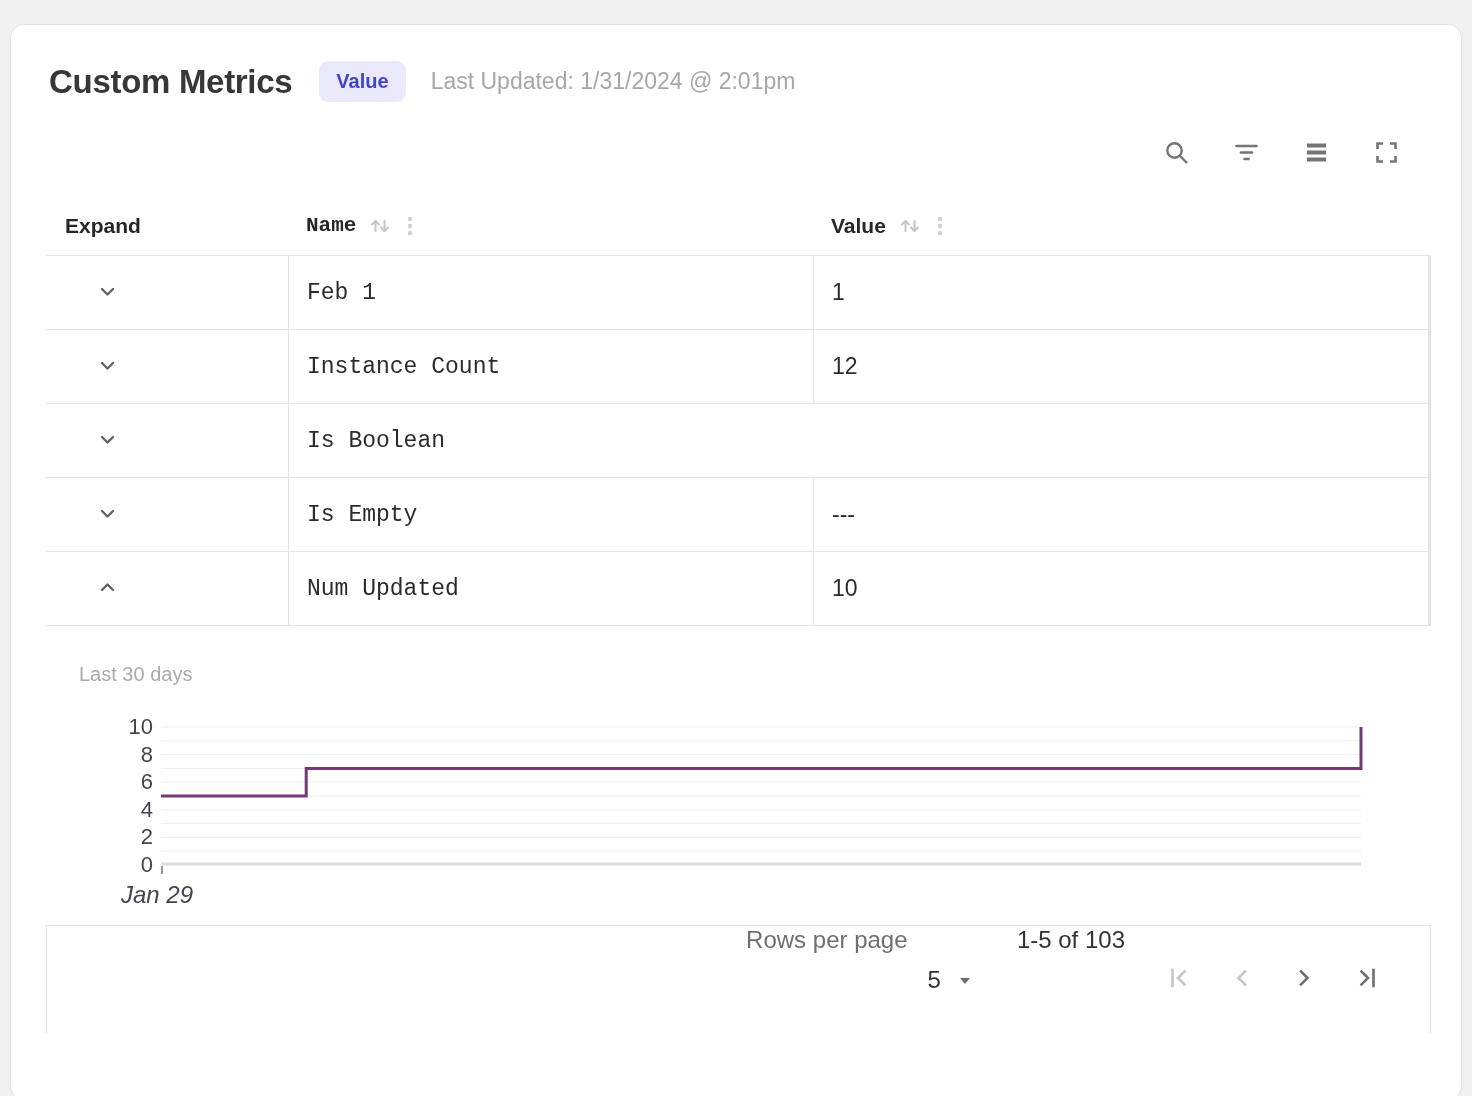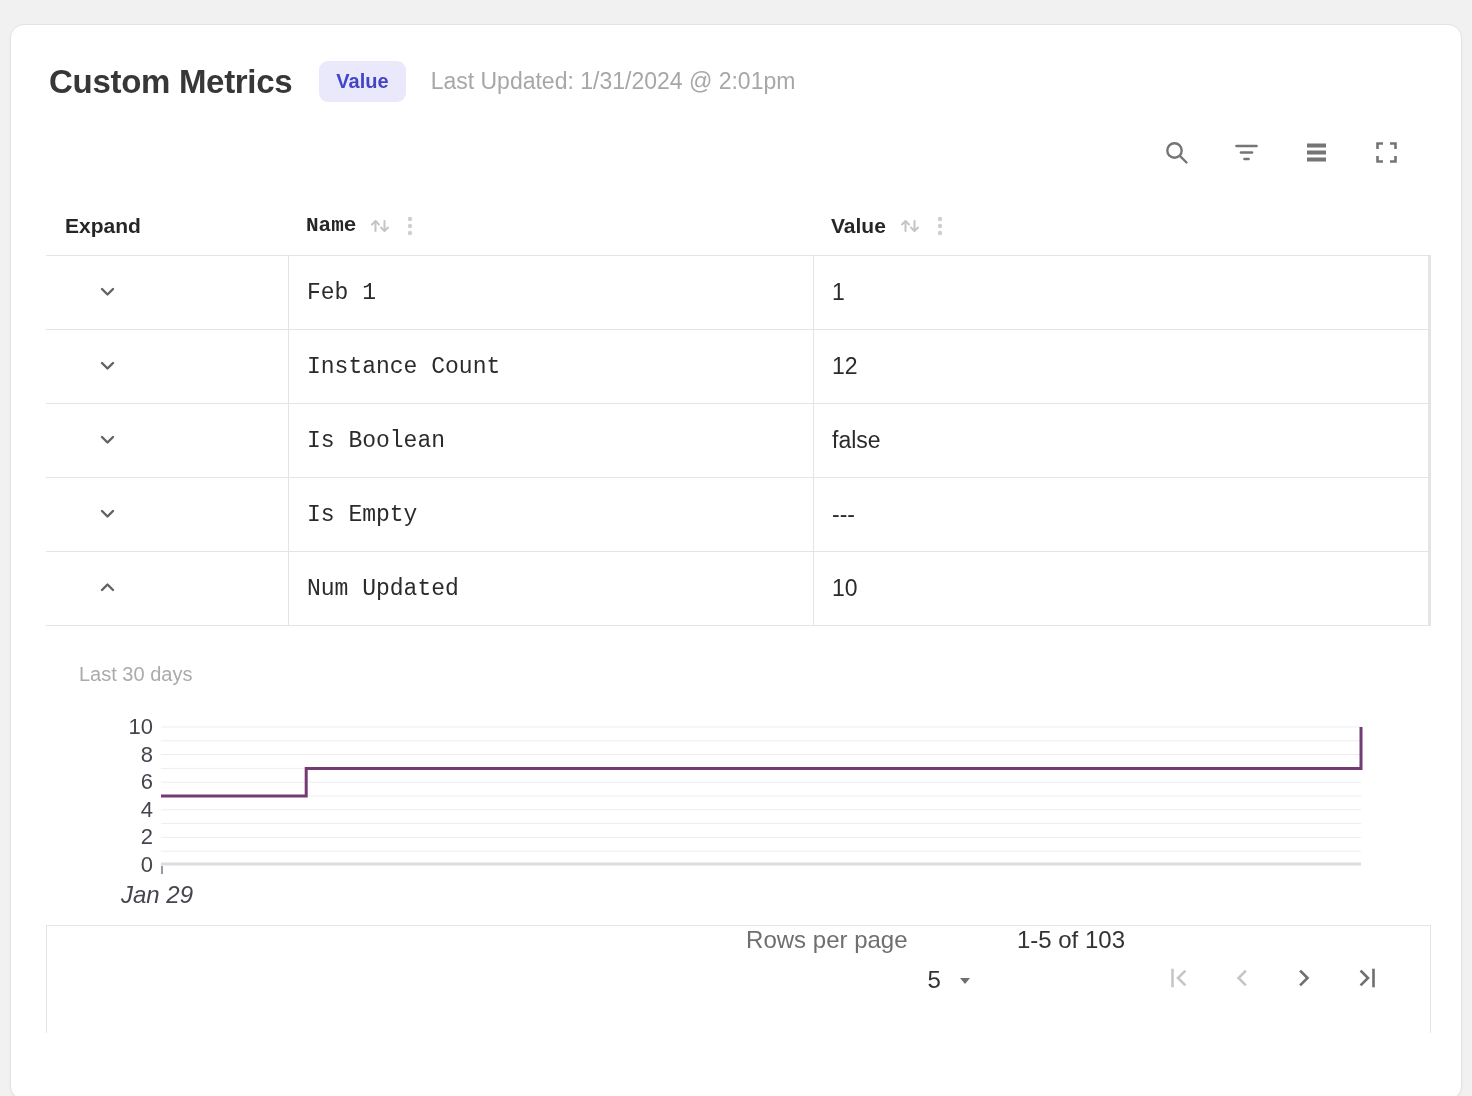--- a/index.html
+++ b/index.html
@@ -197,21 +197,20 @@
       </div>
       <div class="trow">
         <div class="cell col-expand">
           <button class="expand-btn">
             <span><svg viewBox="0 0 27 27">
                   <path d="M8 11 L13.5 16.5 L19 11"></path>
                 </svg></span>
           </button>
         </div>
         <div class="cell col-name">Is Boolean</div>
-        <div class="cell col-value">false</div>
       </div>
       <div class="trow">
         <div class="cell col-expand">
           <button class="expand-btn">
             <span><svg viewBox="0 0 27 27">
                   <path d="M8 11 L13.5 16.5 L19 11"></path>
                 </svg></span>
           </button>
         </div>
         <div class="cell col-name">Is Empty</div>

